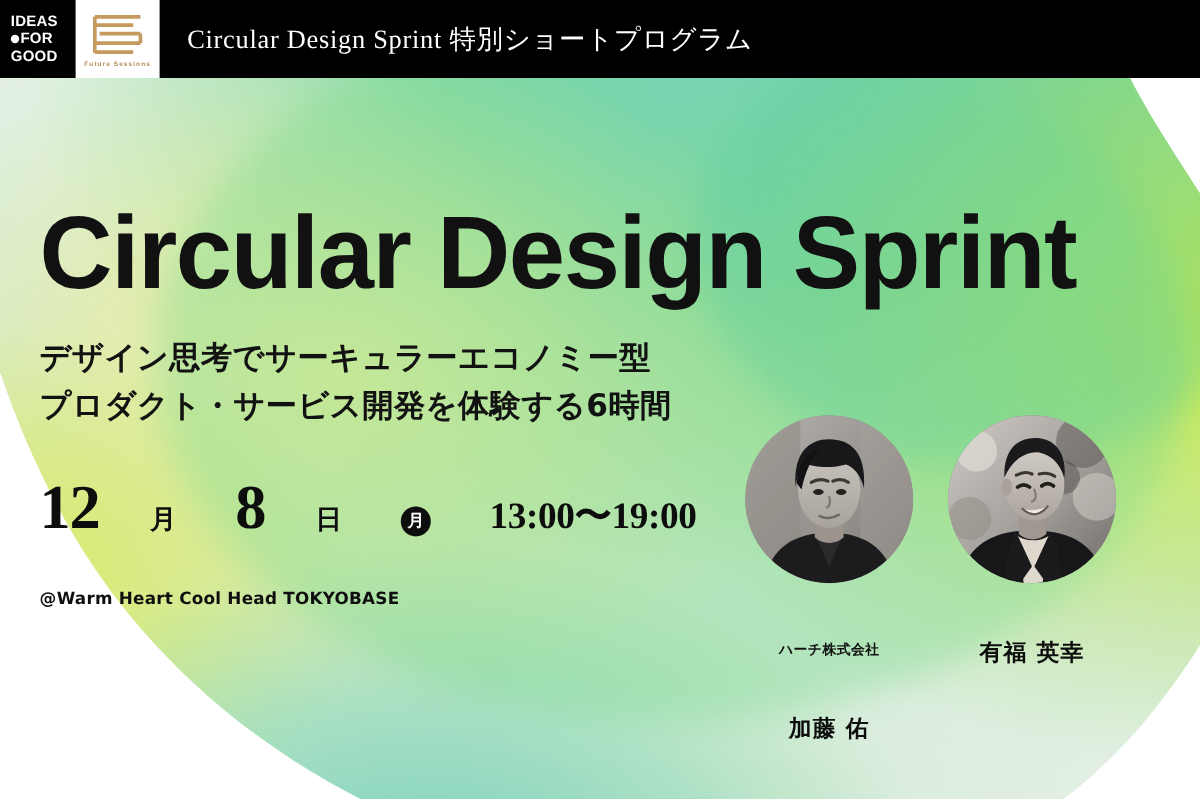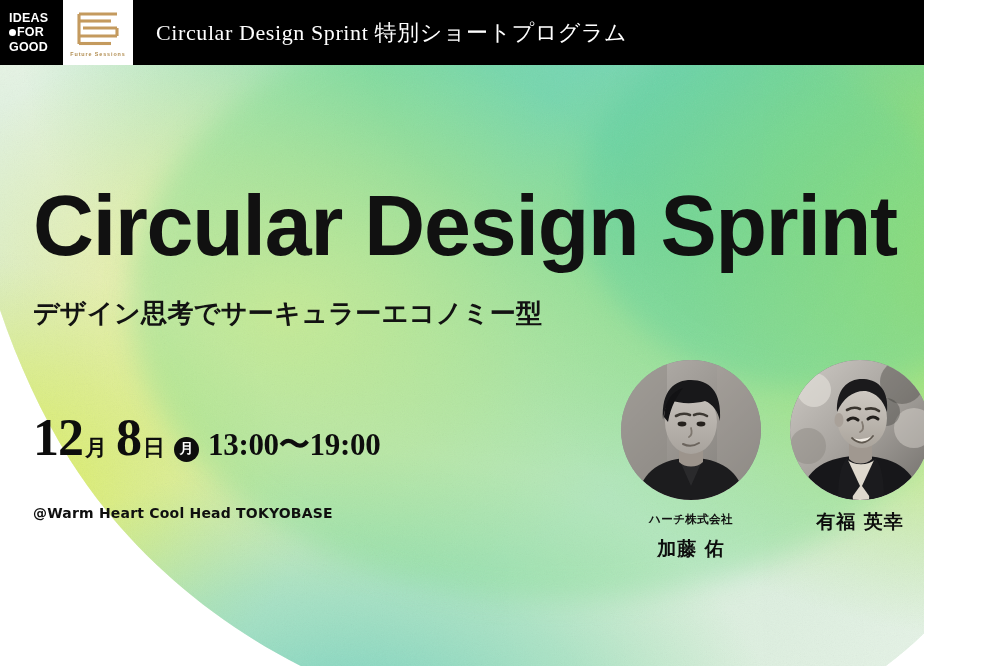--- a/index.html
+++ b/index.html
@@ -7,21 +7,21 @@
     margin: 0;
     padding: 0;
     background: #ffffff;
   }
   body {
     font-family: "Liberation Sans", "DejaVu Sans", sans-serif;
   }
 
   .poster {
     position: relative;
-    width: 924px;
+    width: 1000px;
     height: 666px;
     overflow: hidden;
     background: #0369a1;
   }
 
   
   .bg-layer {
     position: absolute;
     left: 0; top: 0;
     width: 1000px;
@@ -115,21 +115,21 @@
     color: #ffffff;
     font-family: "Liberation Serif", "DejaVu Serif", serif;
     font-size: 22px;
     letter-spacing: 0.6px;
     white-space: nowrap;
   }
 
   
   .content {
     position: absolute;
-    left: 0; top: 65px;
+    left: 0; top: 51px;
     width: 1000px;
     height: 601px;
     z-index: 5;
   }
 
   .main-title {
     position: absolute;
     left: 33px;
     top: 117px;
     font-family: "Liberation Sans Narrow", "Liberation Sans", sans-serif;
@@ -157,20 +157,21 @@
   }
 
   .date-row {
     position: absolute;
     left: 33px;
     top: 347px;
     display: flex;
     align-items: baseline;
     white-space: nowrap;
     color: #0d0d0d;
+    gap: 40px;
   }
   .d-big {
     font-family: "Liberation Serif", "DejaVu Serif", serif;
     font-size: 52px;
     font-weight: 700;
     line-height: 52px;
     letter-spacing: -1px;
   }
   .d-unit {
     font-family: "DejaVu Sans", "Liberation Sans", sans-serif;
@@ -229,20 +230,21 @@
     width: 360px;
     display: flex;
     justify-content: flex-start;
     gap: 27px;
   }
   .speaker {
     width: 142px;
     display: flex;
     flex-direction: column;
     align-items: center;
+    gap: 36px;
   }
   .portrait {
     width: 140px;
     height: 140px;
     border-radius: 50%;
     overflow: hidden;
     position: relative;
     background: #8d8d8d;
     flex: 0 0 auto;
   }
@@ -386,20 +388,21 @@
 
     <div class="header-title">Circular Design Sprint 特別ショートプログラム</div>
   </div>
 
   <div class="content">
 
     <div class="main-title">Circular Design Sprint</div>
 
     <div class="subtitle">
       <div>デザイン思考でサーキュラーエコノミー型</div>
+      <div>プロダクト・サービス開発を体験する6時間</div>
     </div>
 
     <div class="date-row">
       <span class="d-big">12</span>
       <span class="d-unit">月</span>
       <span class="d-big">8</span>
       <span class="d-unit-last">日</span>
       <span class="day-badge">月</span>
       <span class="d-time">13:00〜19:00</span>
     </div>

